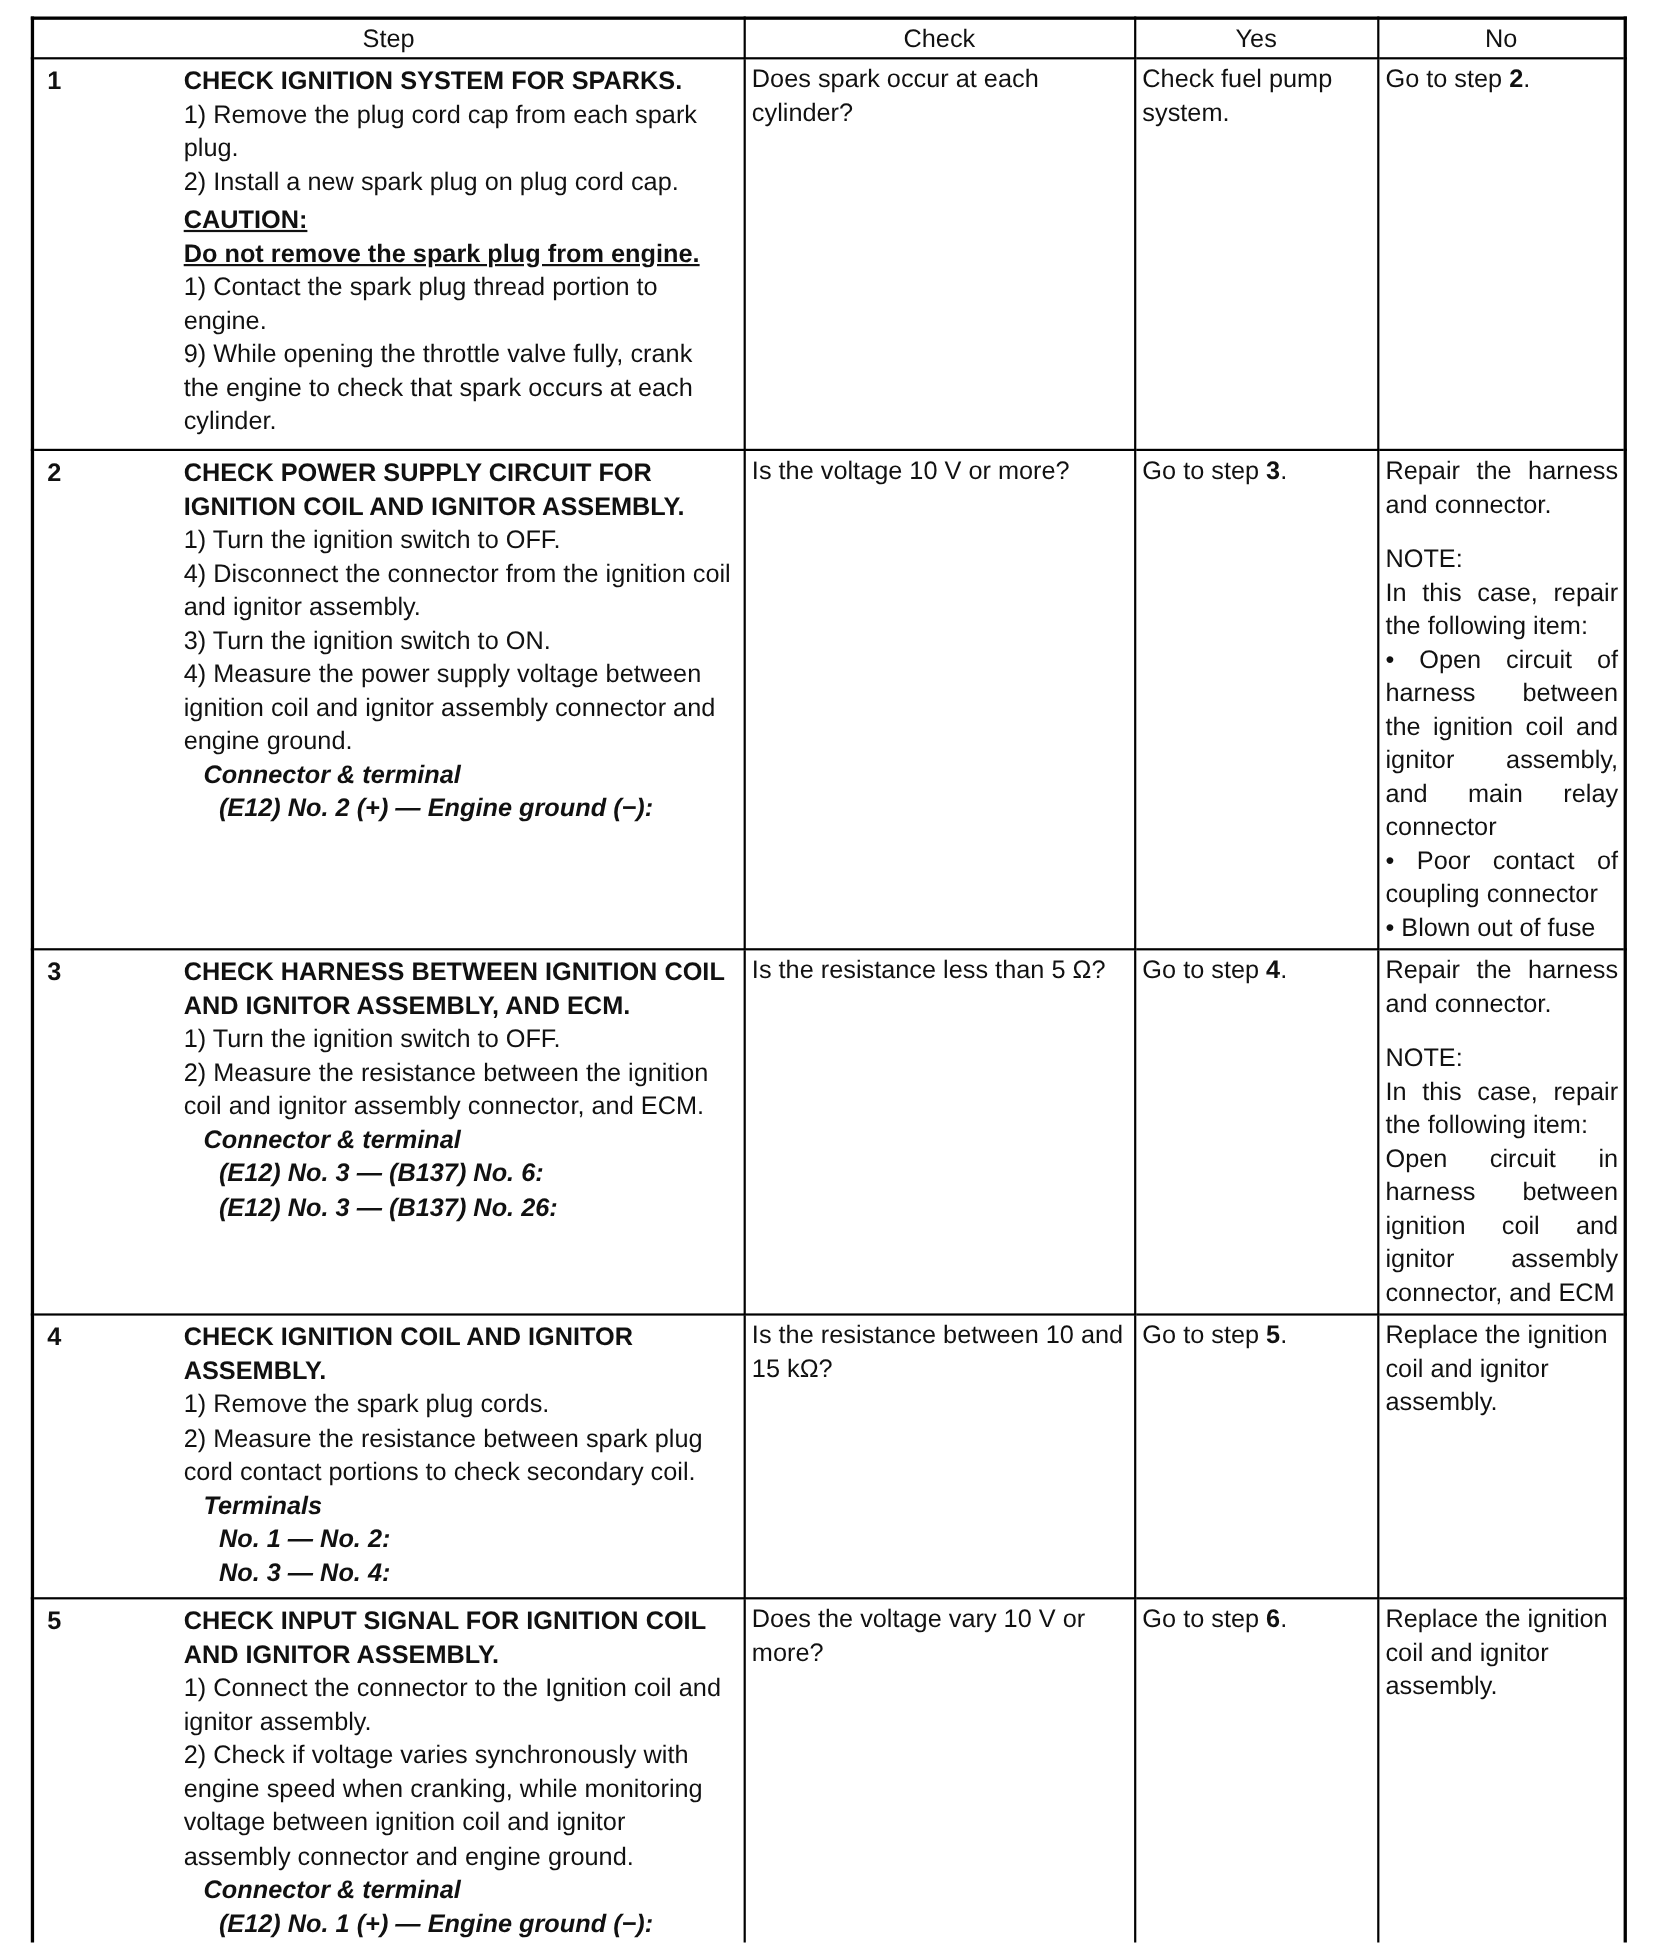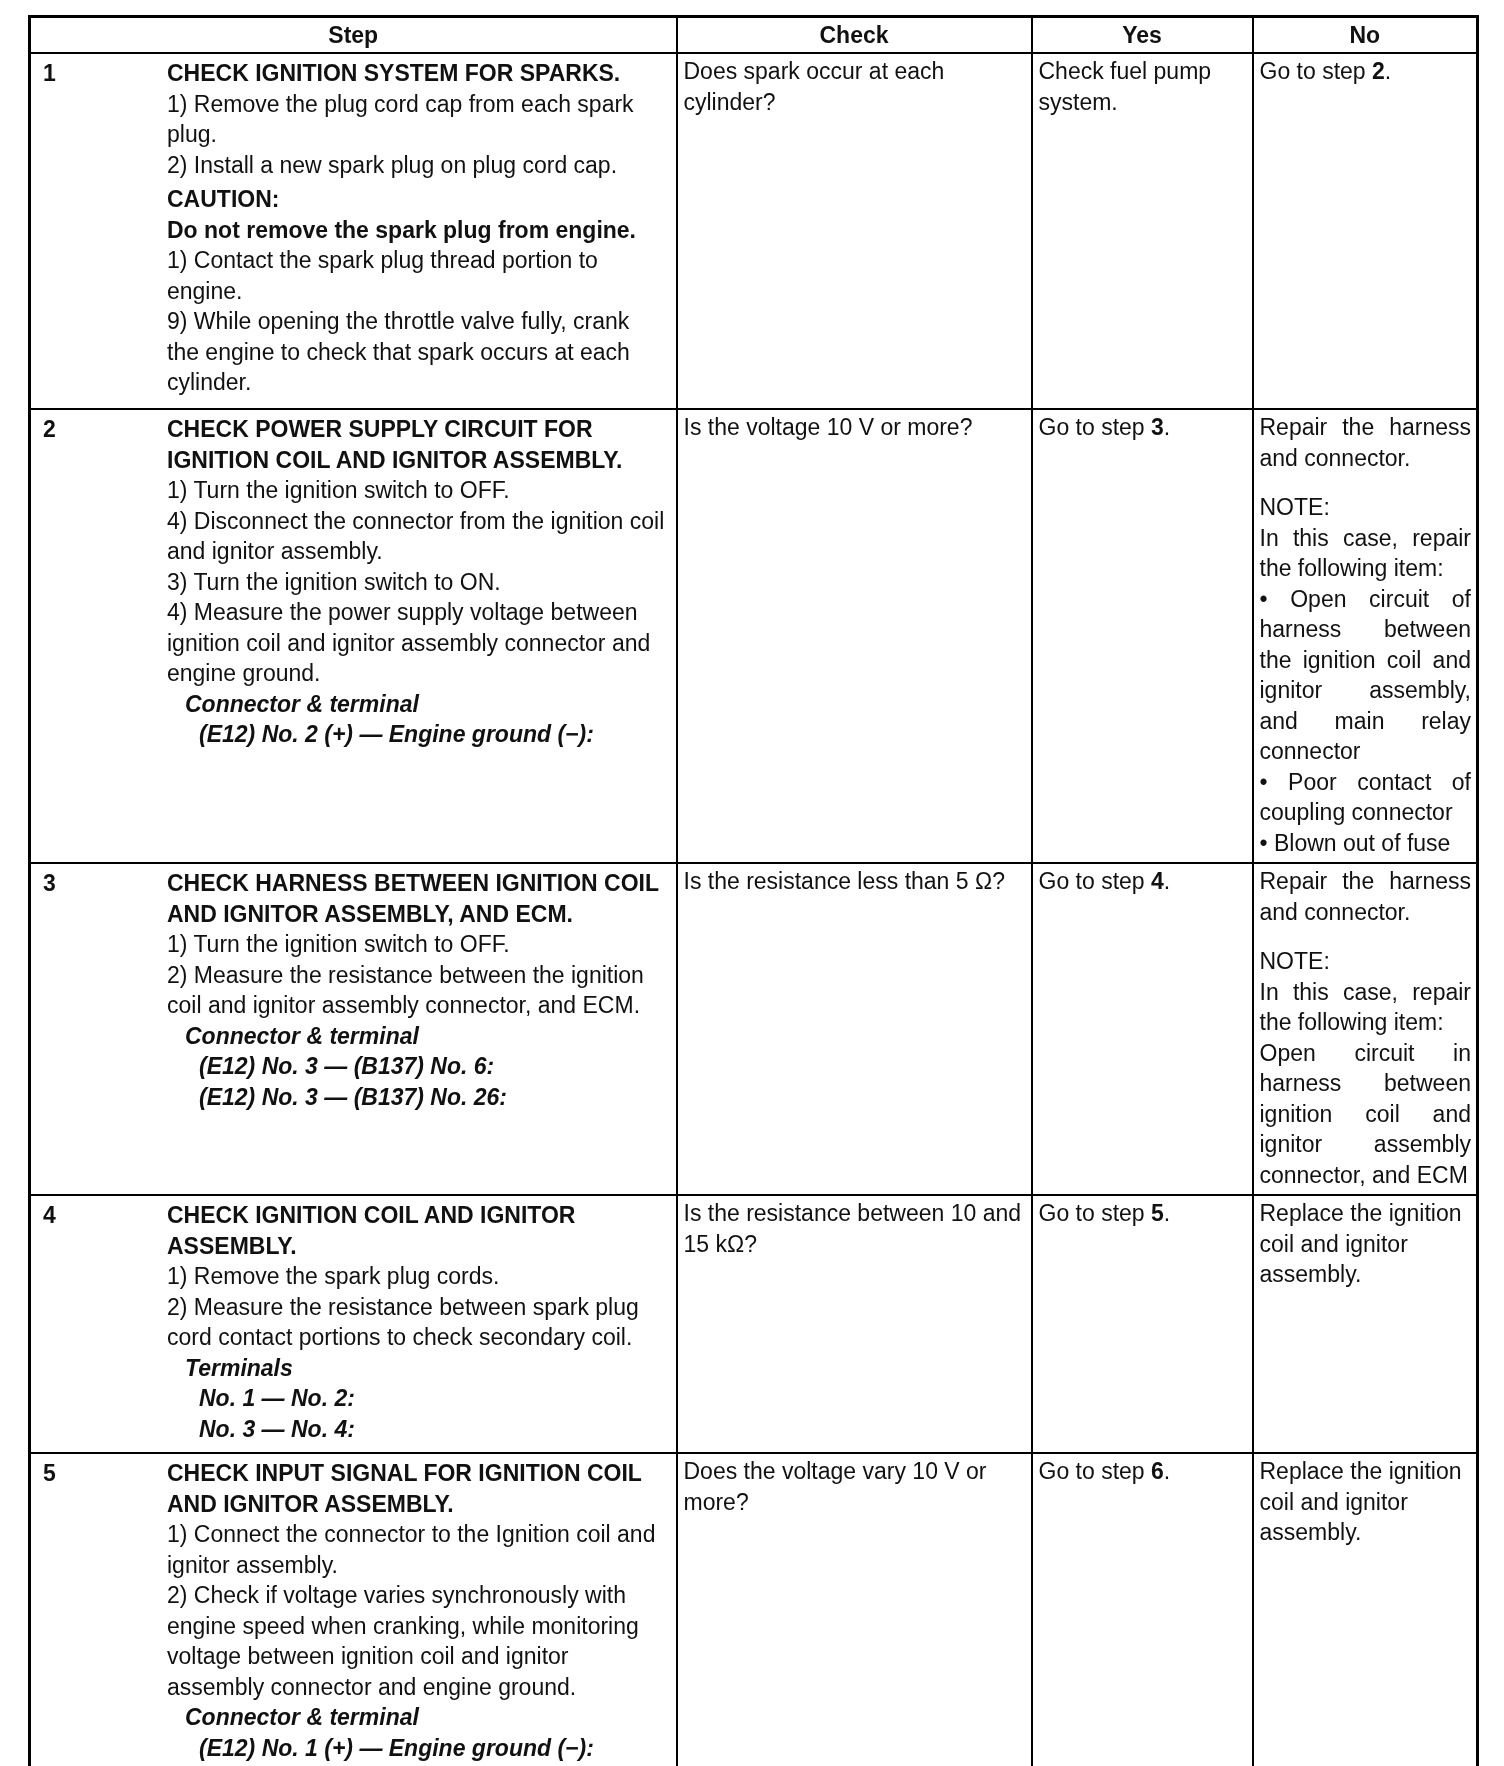--- a/index.html
+++ b/index.html
@@ -2,30 +2,30 @@
 <html><head>
 <meta charset="utf-8">
 <style>
   html, body { margin: 0; padding: 0; background: #ffffff; }
   body { width: 1504px; height: 1766px; position: relative; overflow: hidden;
          font-family: "Liberation Sans", sans-serif; color: #111; }
   table.diag { position: absolute; left: 28px; top: 15px; width: 1448px;
                border-collapse: collapse; border: 3px solid #000; table-layout: fixed; }
   table.diag th, table.diag td { border: 2px solid #000; vertical-align: top;
                font-size: 23px; line-height: 30.5px; padding: 2px 5px 4px 6px; }
-  table.diag th { font-weight: bold; text-align: center; height: 34px; line-height: 34px;
+  table.diag th { font-weight: normal; text-align: center; height: 34px; line-height: 34px;
                padding: 0 4px; border-bottom: 2px solid #000; }
   col.c-step { width: 647px; } col.c-check { width: 355px; }
   col.c-yes { width: 221px; } col.c-no { width: 225px; }
   .step-cell { display: flex; padding: 0 !important; }
   .step-num { width: 124px; flex: 0 0 124px; font-weight: bold; padding: 2px 0 0 6px; }
   .step-body { flex: 1; padding: 2px 6px 4px 0; }
   .title { font-weight: bold; }
   .instr { }
-  .caution { font-weight: bold; }
+  .caution { font-weight: bold; text-decoration: underline; }
   .conn-label { font-weight: bold; font-style: italic; padding-left: 18px; }
   .conn-item { font-weight: bold; font-style: italic; padding-left: 32px; }
   .no-cell { text-align: justify; font-family: "Liberation Sans", sans-serif; }
   .note { margin-top: 19px; }
   b.ref { font-weight: bold; }
   tr.r1 td { height: 348px; } tr.r2 td { height: 430px; } tr.r3 td { height: 308px; }
   tr.r4 td { height: 244px; } tr.r5 td { height: 330px; }
 </style>
 </head>
 <body>

